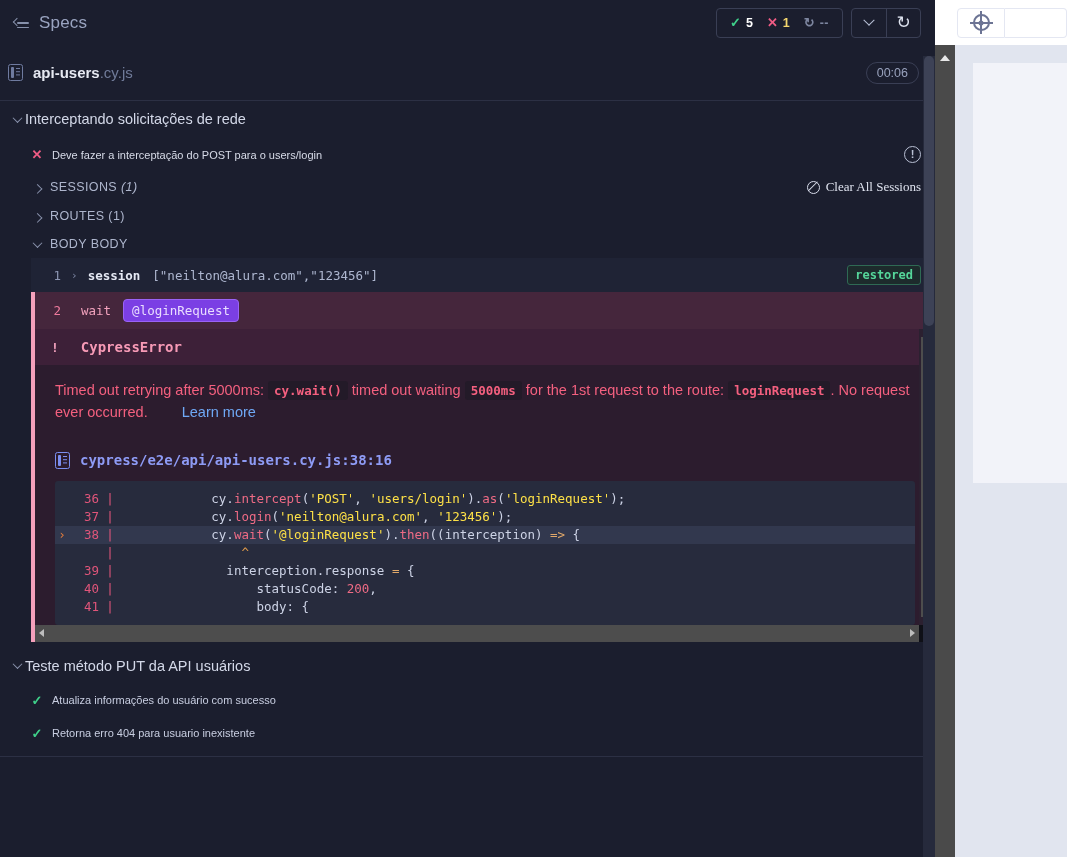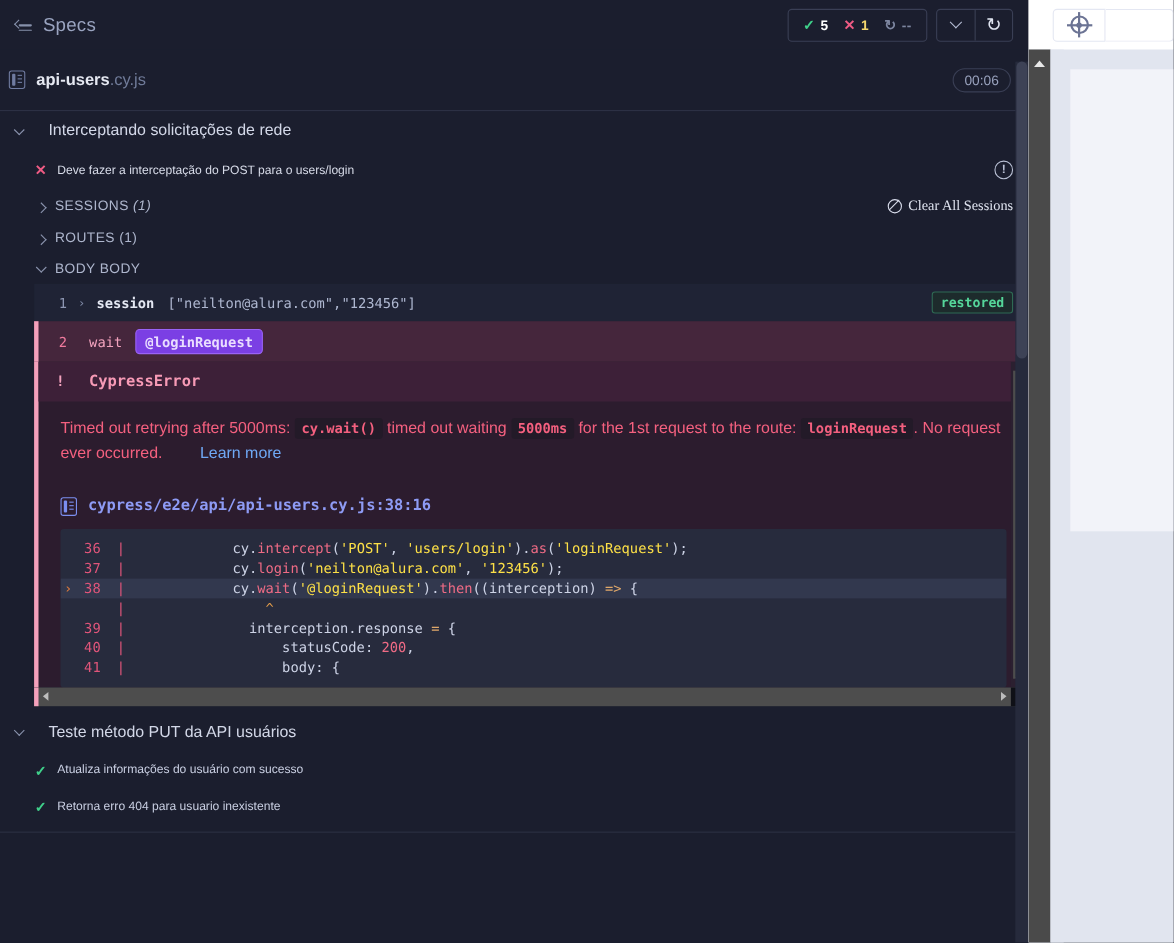--- a/index.html
+++ b/index.html
@@ -81,21 +81,21 @@
   }
   .spec-name { color: #e6e9f2; font-size: 15px; font-weight: bold; }
   .spec-ext { color: #707b99; font-size: 15px; font-weight: normal; }
   .timer {
     margin-left: auto; color: #99a2bd; font-size: 12.5px;
     border: 1px solid #3a3f55; border-radius: 11px; padding: 3px 10px;
   }
 
   
   .runnables { padding: 0; }
-  .suite-row { display: flex; align-items: center; gap: 23px; padding: 10px 10px 10px 14px; cursor: pointer; }
+  .suite-row { display: flex; align-items: center; gap: 4px; padding: 10px 10px 10px 14px; cursor: pointer; }
   .suite-title { color: #d3d8e8; font-size: 14.5px; }
   .chev {
     width: 7px; height: 7px; border-right: 1.5px solid #8a93ad; border-bottom: 1.5px solid #8a93ad;
     flex: 0 0 auto;
   }
   .chev.down { transform: rotate(45deg) translate(-1px,-1px); }
   .chev.right { transform: rotate(-45deg) translate(-1px,1px); }
 
   .test-row { display: flex; align-items: center; gap: 9px; padding: 9px 14px 9px 31px; cursor: pointer; }
   .test-row .mark { font-size: 13px; font-weight: bold; width: 12px; text-align: center; flex: 0 0 auto; }
@@ -135,21 +135,21 @@
   .cmd.c1 { background: #1f2335; }
   .cmd.c2 { background: #45263c; border-left-color: #f4a0bb; }
   .cmd .num { width: 26px; color: #8d96b2; text-align: right; margin-right: 10px; }
   .cmd.c2 .num { color: #ef7a9d; }
   .cmd .exp { color: #7e88a5; margin-right: 10px; font-size: 11px; }
   .cmd .name { color: #e4e8f3; font-weight: bold; margin-right: 12px; }
   .cmd.c2 .name { color: #f2a2bd; font-weight: normal; }
   .cmd .args { color: #aeb7d0; }
   .chip-alias {
     background: #7b3fe4; color: #e9ddff; border-radius: 4px;
-    padding: 3px 8px; font-size: 12.5px; font-weight: bold;
+    padding: 3px 8px; font-size: 12.5px; font-weight: normal;
     border: 1px solid #9a63f5;
   }
   .badge-restored {
     margin-left: auto; color: #55d69a; border: 1px solid #2f6a54;
     border-radius: 3px; padding: 2px 7px; font-size: 12px; font-weight: bold;
     background: #1d2b2c;
   }
 
   
   .err-panel {
@@ -186,21 +186,21 @@
   .cf-path-text { color: #8e9bf5; font-family: "DejaVu Sans Mono", monospace; font-size: 14px; font-weight: bold; cursor: pointer; }
 
   .cf-code {
     background: #272b3d; border-radius: 3px; padding: 9px 0;
     font-family: "DejaVu Sans Mono", monospace; font-size: 12.5px;
     overflow: hidden;
   }
   .cf-line { display: flex; padding: 1.5px 0; white-space: pre; }
   .cf-line.hl { background: #32384e; }
   .cf-arrow { width: 14px; color: #e07b3c; text-align: center; flex: 0 0 auto; }
-  .cf-ln { width: 30px; color: #e0557a; text-align: center; flex: 0 0 auto; }
+  .cf-ln { width: 30px; color: #e0557a; text-align: right; flex: 0 0 auto; }
   .cf-pipe { width: 22px; color: #e0557a; text-align: center; flex: 0 0 auto; }
   .cf-src { color: #cdd3e6; }
   .tk-fn   { color: #ef6b85; }
   .tk-str  { color: #fde047; }
   .tk-num  { color: #ef6b85; }
   .tk-op   { color: #e0a86a; }
   .tk-plain{ color: #cdd3e6; }
   .tk-caret{ color: #e09b4a; }
 
   .err-foot {

